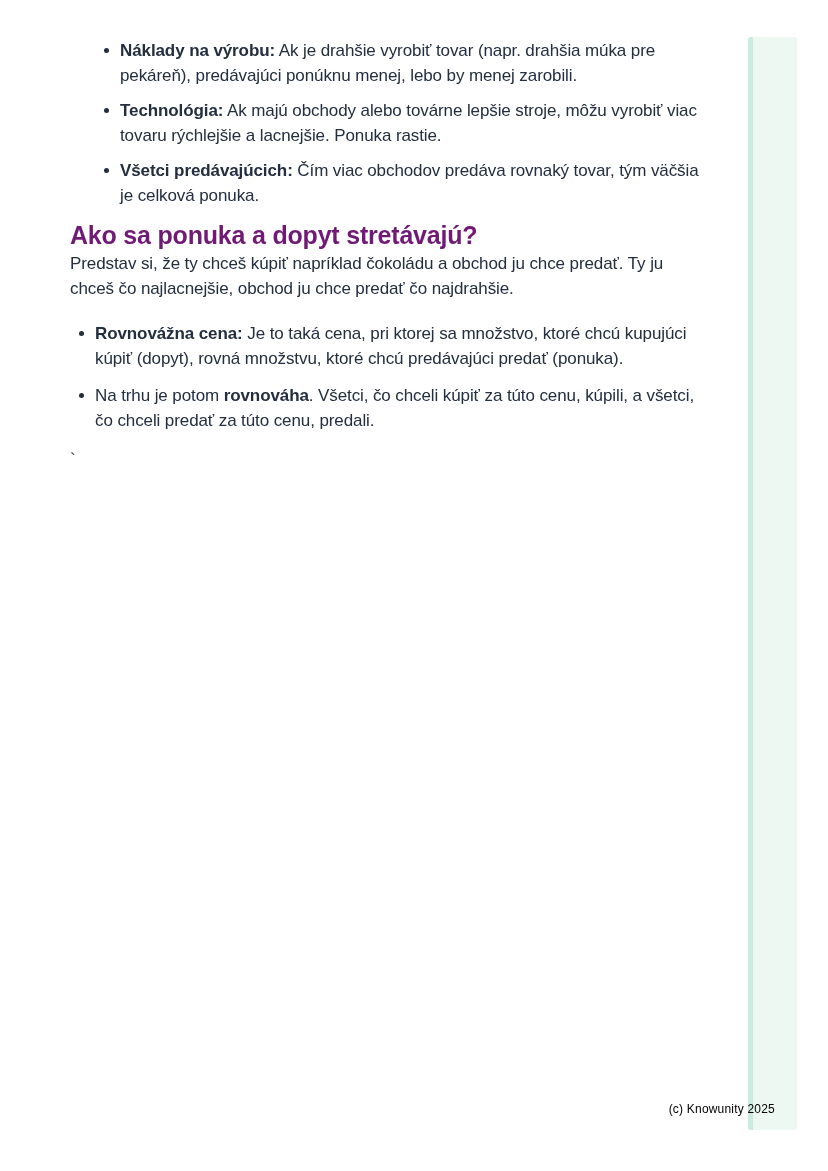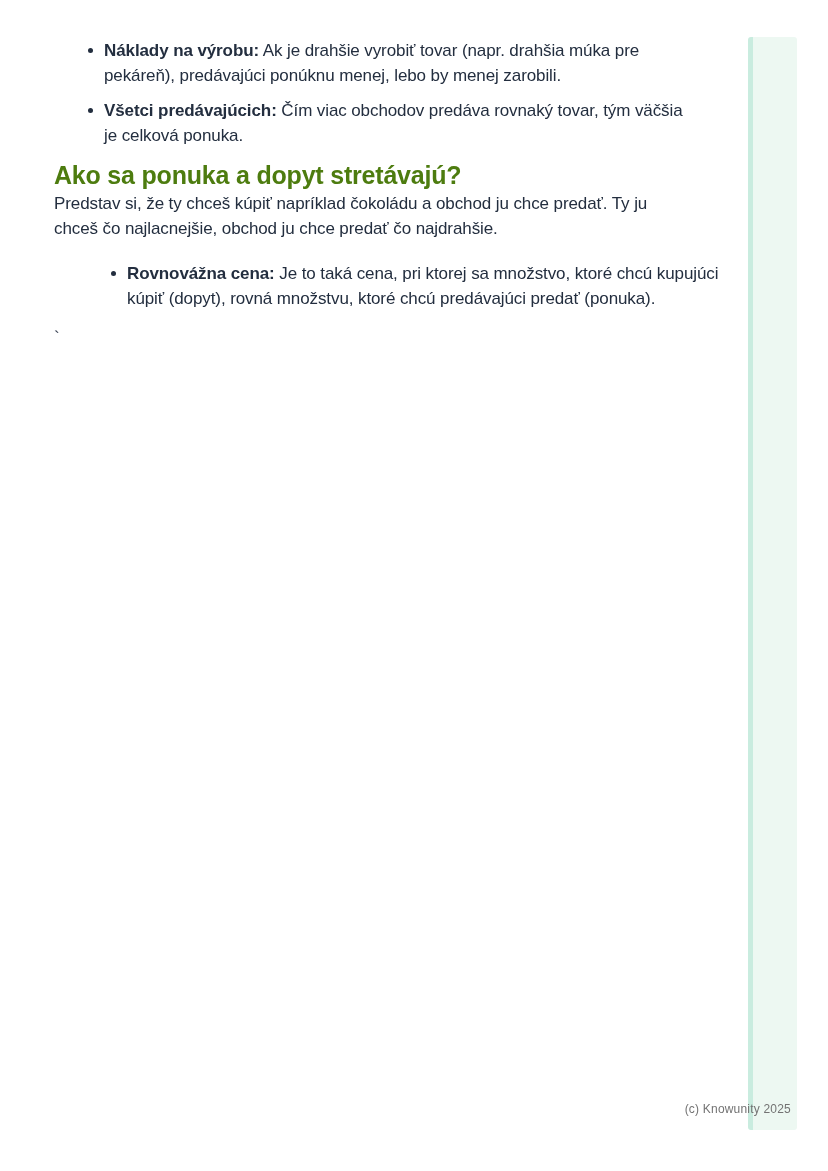--- a/index.html
+++ b/index.html
@@ -15,82 +15,84 @@
     position:absolute;
     left:748px; top:37px;
     width:49px; height:1093px;
     background:#edf8f2;
     border-left:5px solid #c9ecdf;
     border-radius:3px;
     z-index:0;
   }
   .content {
     position:absolute;
-    left:54px; top:38px;
+    left:70px; top:38px;
     font-size:17px;
     line-height:25px;
     letter-spacing:-0.1px;
     z-index:1;
   }
   ul { list-style:none; }
   li { position:relative; margin-bottom:10px; }
   .bullet {
     position:absolute;
     left:-16px; top:10px;
     width:5px; height:5px;
     border-radius:50%;
     background:#232e3f;
   }
   .list-supply { margin-left:50px; }
   .list-supply li { width:585px; }
   .list-equilibrium { margin-left:25px; margin-top:20px; }
-  .list-equilibrium li { width:620px; margin-bottom:12px;margin-left:48px; }
+  .list-equilibrium li { width:620px; margin-bottom:12px; }
   strong { font-weight:bold; }
   h2.section-heading {
     margin-top:12px;
     font-size:25px;
     line-height:31px;
     font-weight:bold;
-    color:#4d7c0f;
+    color:#701a75;
     letter-spacing:-0.2px;
   }
   p.intro {
     width:640px;
   }
   .stray {
     margin-top:14px;
     font-size:17px;
     color:#3a4354;
   }
   .page-footer {
     position:absolute;
-    right:37px; top:1102px;
+    right:53px; top:1102px;
     font-size:12px;
-    color:#737373;
+    color:#000000;
     letter-spacing:0.2px;
     z-index:2;
   }
 </style>
 </head>
 <body>
 
 <div class="stripe"></div>
 
 <main class="content">
 
   <ul class="list-supply">
     <li><span class="bullet"></span><strong>Náklady na výrobu:</strong> <span>Ak je drahšie vyrobiť tovar (napr. drahšia múka pre pekáreň), predávajúci ponúknu menej, lebo by menej zarobili.</span></li>
+    <li><span class="bullet"></span><strong>Technológia:</strong> <span>Ak majú obchody alebo továrne lepšie stroje, môžu vyrobiť viac tovaru rýchlejšie a lacnejšie. Ponuka rastie.</span></li>
     <li><span class="bullet"></span><strong>Všetci predávajúcich:</strong> <span>Čím viac obchodov predáva rovnaký tovar, tým väčšia je celková ponuka.</span></li>
   </ul>
 
   <h2 class="section-heading">Ako sa ponuka a dopyt stretávajú?</h2>
 
   <p class="intro">Predstav si, že ty chceš kúpiť napríklad čokoládu a obchod ju chce predať. Ty ju chceš čo najlacnejšie, obchod ju chce predať čo najdrahšie.</p>
 
   <ul class="list-equilibrium">
     <li><span class="bullet"></span><strong>Rovnovážna cena:</strong> <span>Je to taká cena, pri ktorej sa množstvo, ktoré chcú kupujúci kúpiť (dopyt), rovná množstvu, ktoré chcú predávajúci predať (ponuka).</span></li>
+    <li><span class="bullet"></span><span>Na trhu je potom</span> <strong>rovnováha</strong><span>. Všetci, čo chceli kúpiť za túto cenu, kúpili, a všetci, čo chceli predať za túto cenu, predali.</span></li>
   </ul>
 
   <div class="stray">`</div>
 
 </main>
 
 <div class="page-footer">(c) Knowunity 2025</div>
 
 </body></html>

